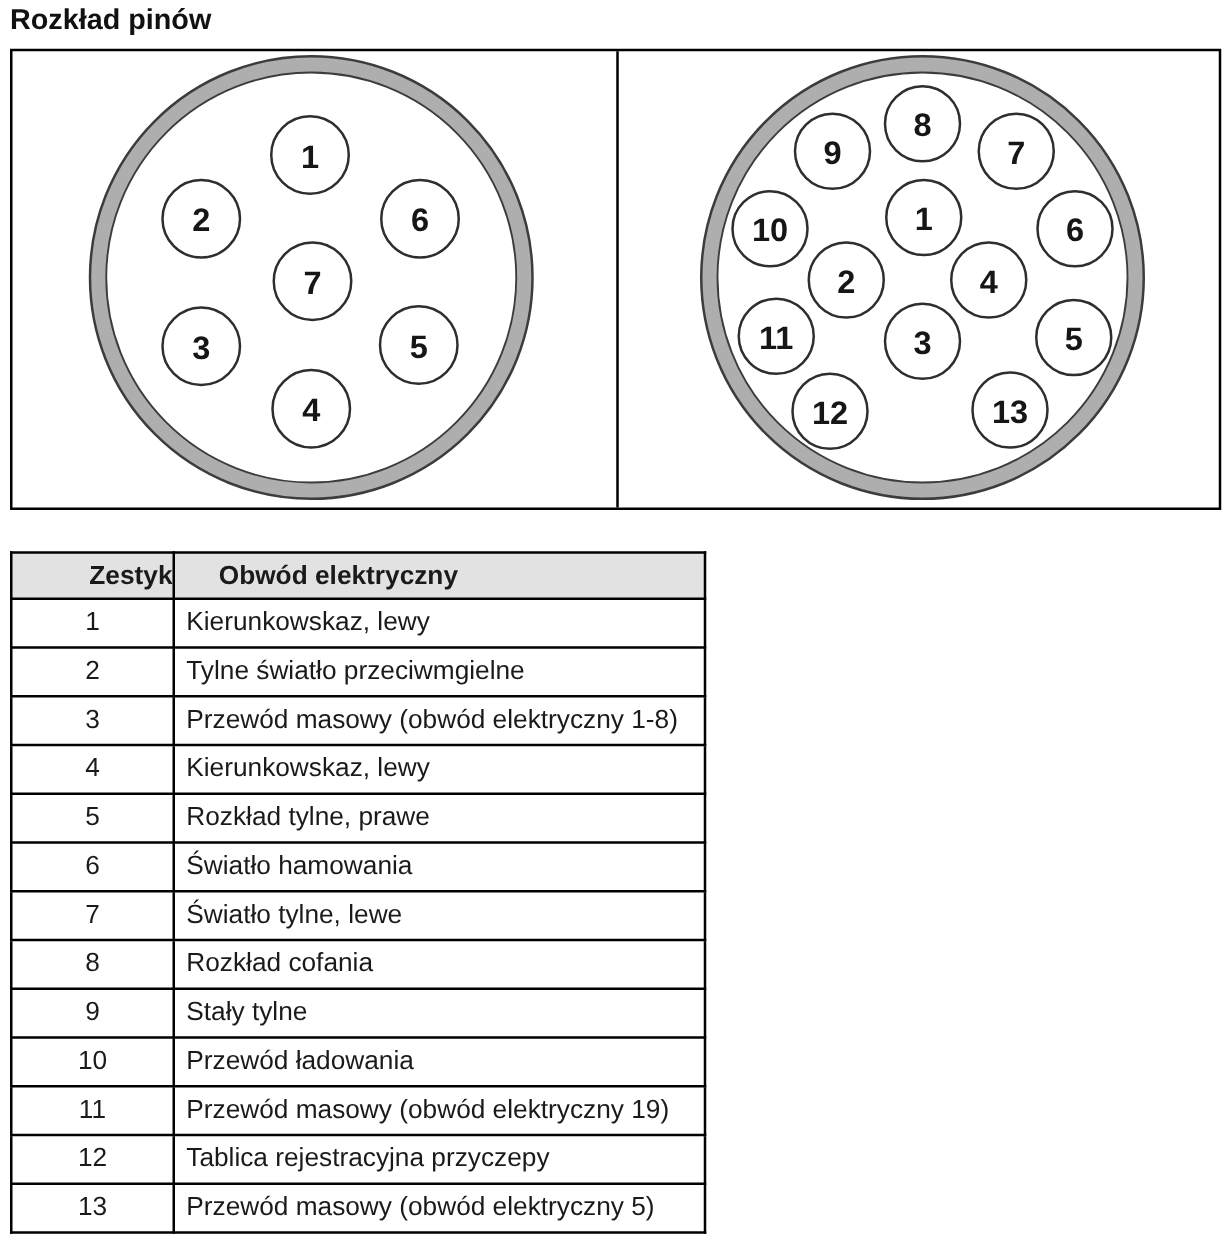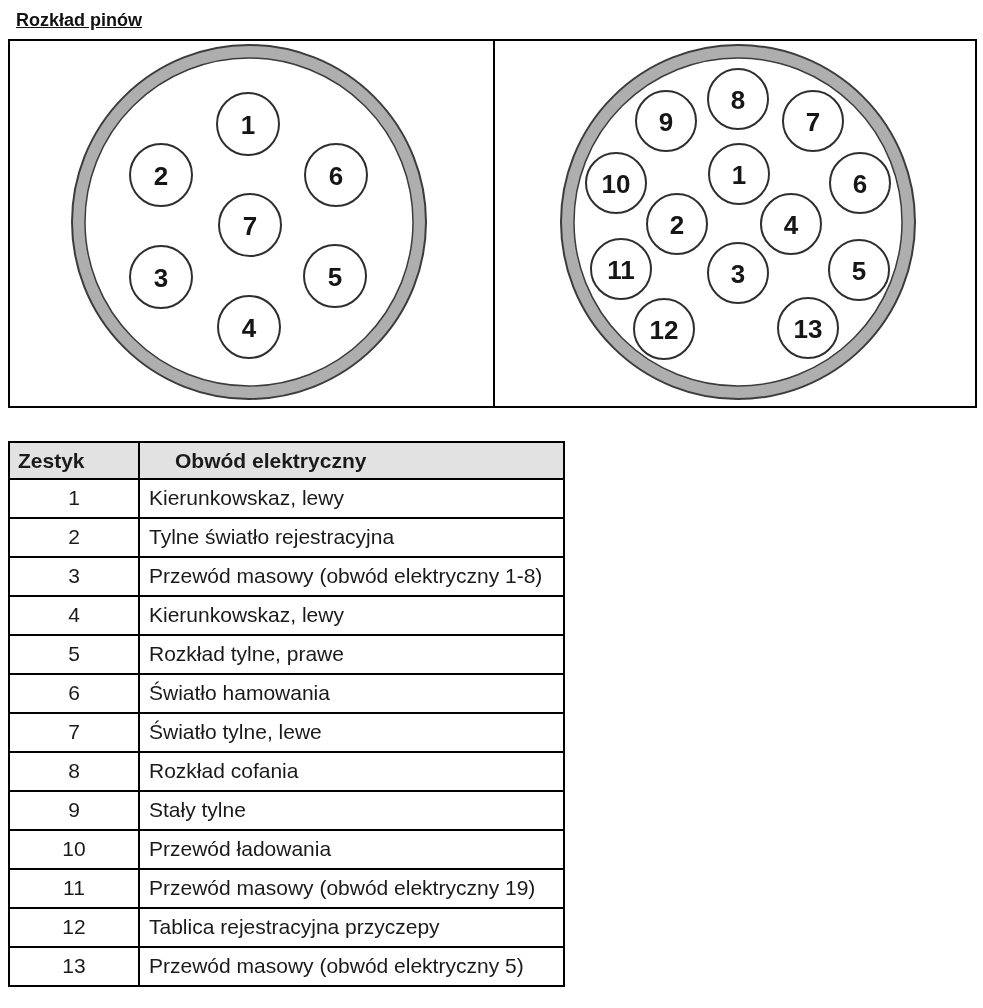--- a/index.html
+++ b/index.html
@@ -8,25 +8,24 @@
     width: 983px;
     height: 1008px;
     background: #ffffff;
     font-family: "Liberation Sans", "DejaVu Sans", sans-serif;
     color: #111111;
   }
   .page-title {
     position: absolute;
     left: 8px;
     top: 2px;
-    margin: 8px;
-    font-size: 18px;
+    margin: 0;
+    font-size: 23px;
     font-weight: bold;
     color: #111111;
-    text-decoration: underline;
   }
   .diagram-box {
     position: absolute;
     left: 8px;
     top: 39px;
     width: 969px;
     height: 369px;
     border: 2px solid #000000;
     box-sizing: border-box;
     display: flex;
@@ -54,21 +53,21 @@
     border: 2px solid #000000;
     vertical-align: top;
     padding: 6px 8px 5px 9px;
   }
   .pin-table th {
     background: #e2e2e2;
     font-weight: bold;
     height: 24px;
     padding-left: 35px;
   }
-  .pin-table th.h-pin { text-align: left; padding-left: 8px; padding-right: 0; }
+  .pin-table th.h-pin { text-align: right; padding-left: 8px; padding-right: 0; }
   .pin-table th.h-circuit { text-align: left; }
   .pin-table td.cell-pin { text-align: center; padding-left: 0; padding-right: 0; }
   .pin-table td.cell-circuit { text-align: left; }
   .pin-table tbody tr { height: 39px; }
 </style>
 </head>
 <body>
 
 <div class="page">
 
@@ -140,21 +139,21 @@
         <th class="h-circuit">Obwód elektryczny</th>
       </tr>
     </thead>
     <tbody id="table-body">
         <tr>
           <td class="cell-pin">1</td>
           <td class="cell-circuit">Kierunkowskaz, lewy</td>
         </tr>
         <tr>
           <td class="cell-pin">2</td>
-          <td class="cell-circuit">Tylne światło rejestracyjna</td>
+          <td class="cell-circuit">Tylne światło przeciwmgielne</td>
         </tr>
         <tr>
           <td class="cell-pin">3</td>
           <td class="cell-circuit">Przewód masowy (obwód elektryczny 1-8)</td>
         </tr>
         <tr>
           <td class="cell-pin">4</td>
           <td class="cell-circuit">Kierunkowskaz, lewy</td>
         </tr>
         <tr>

